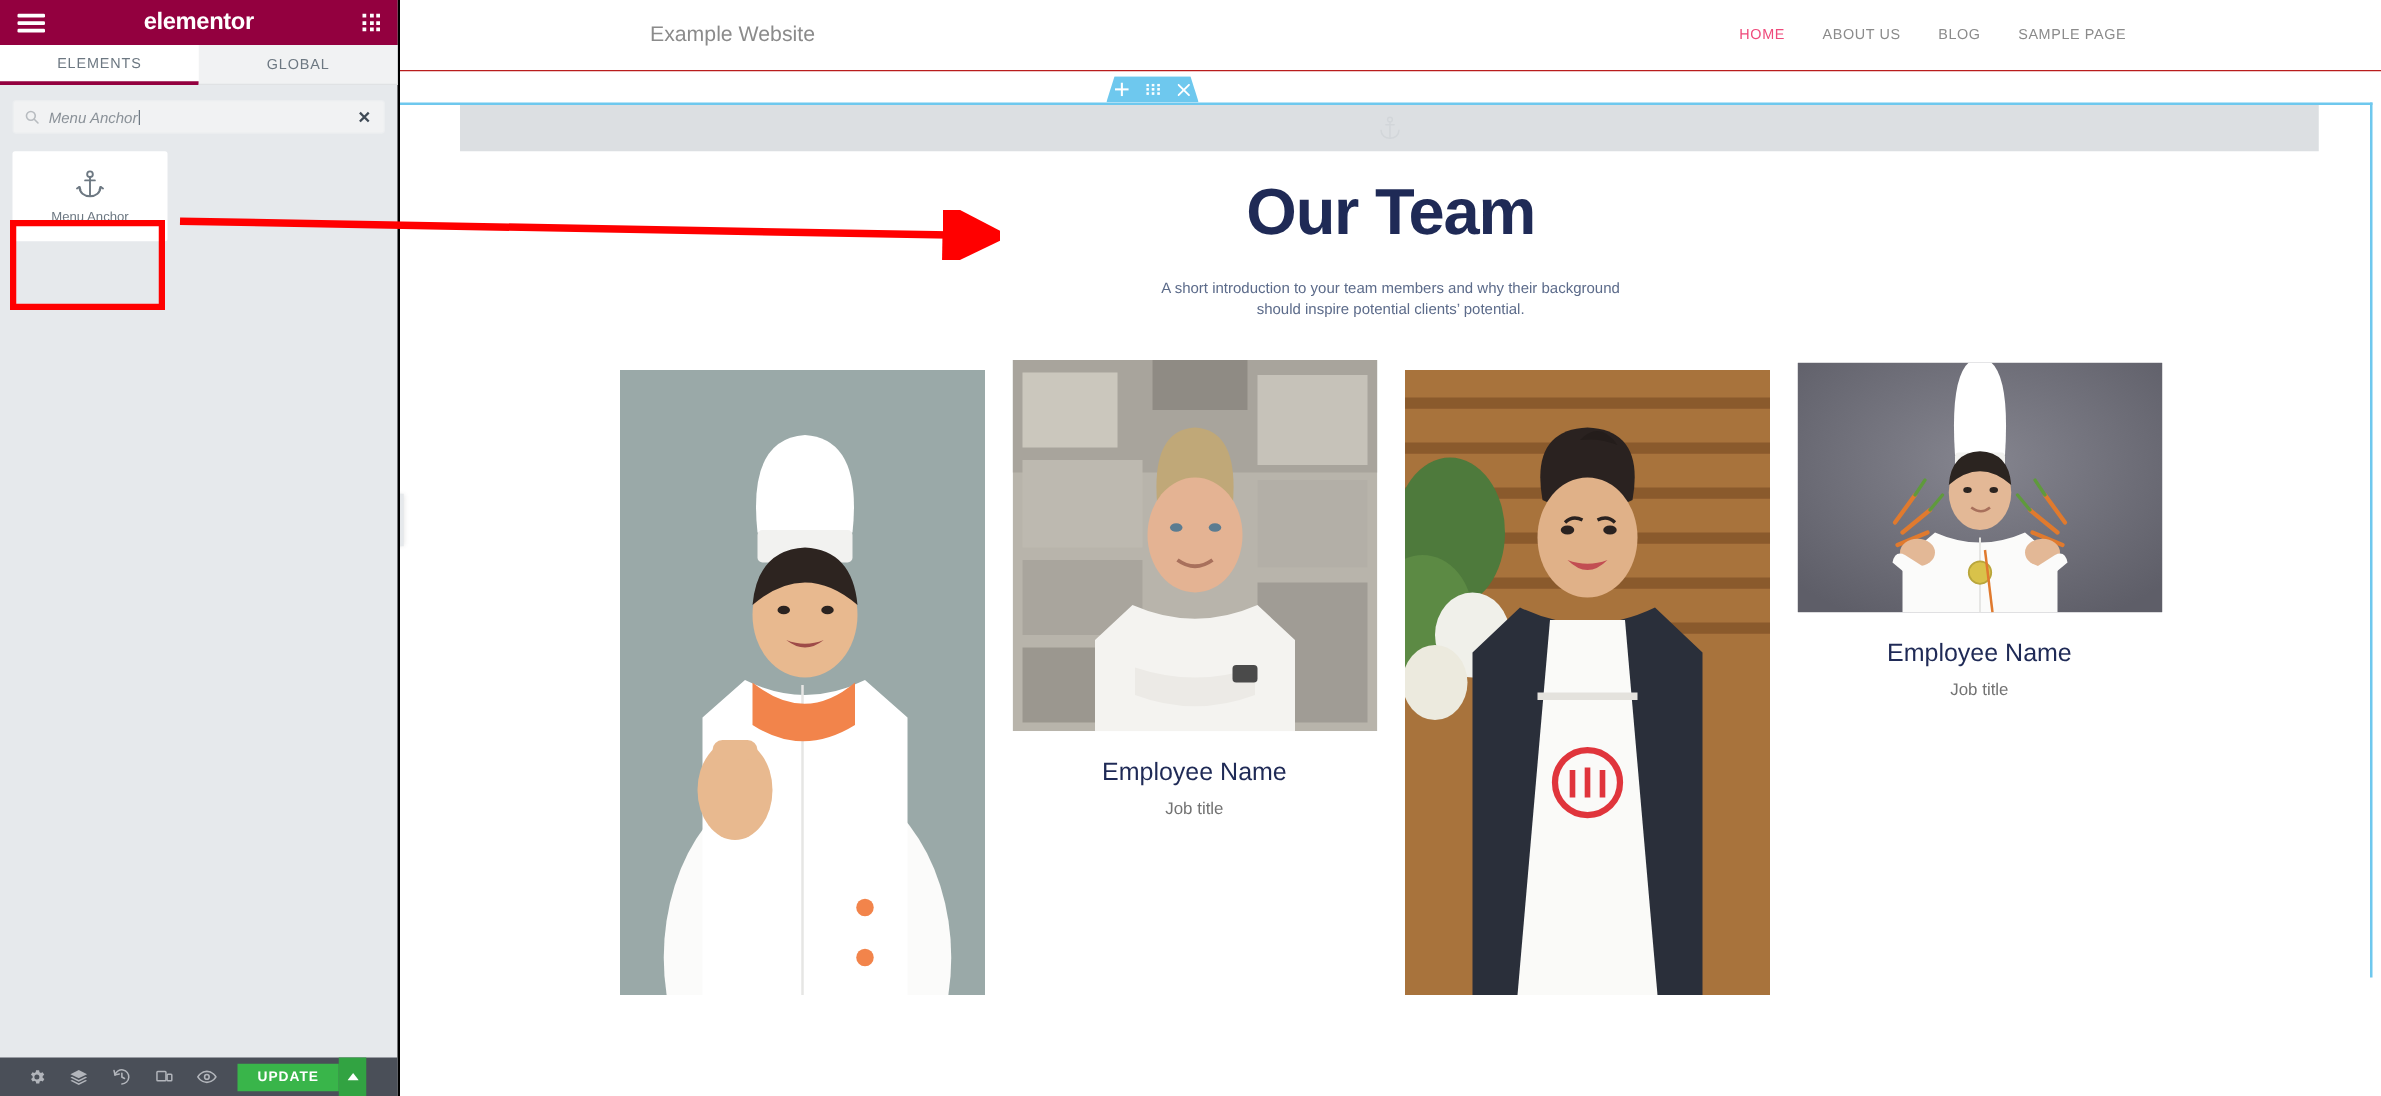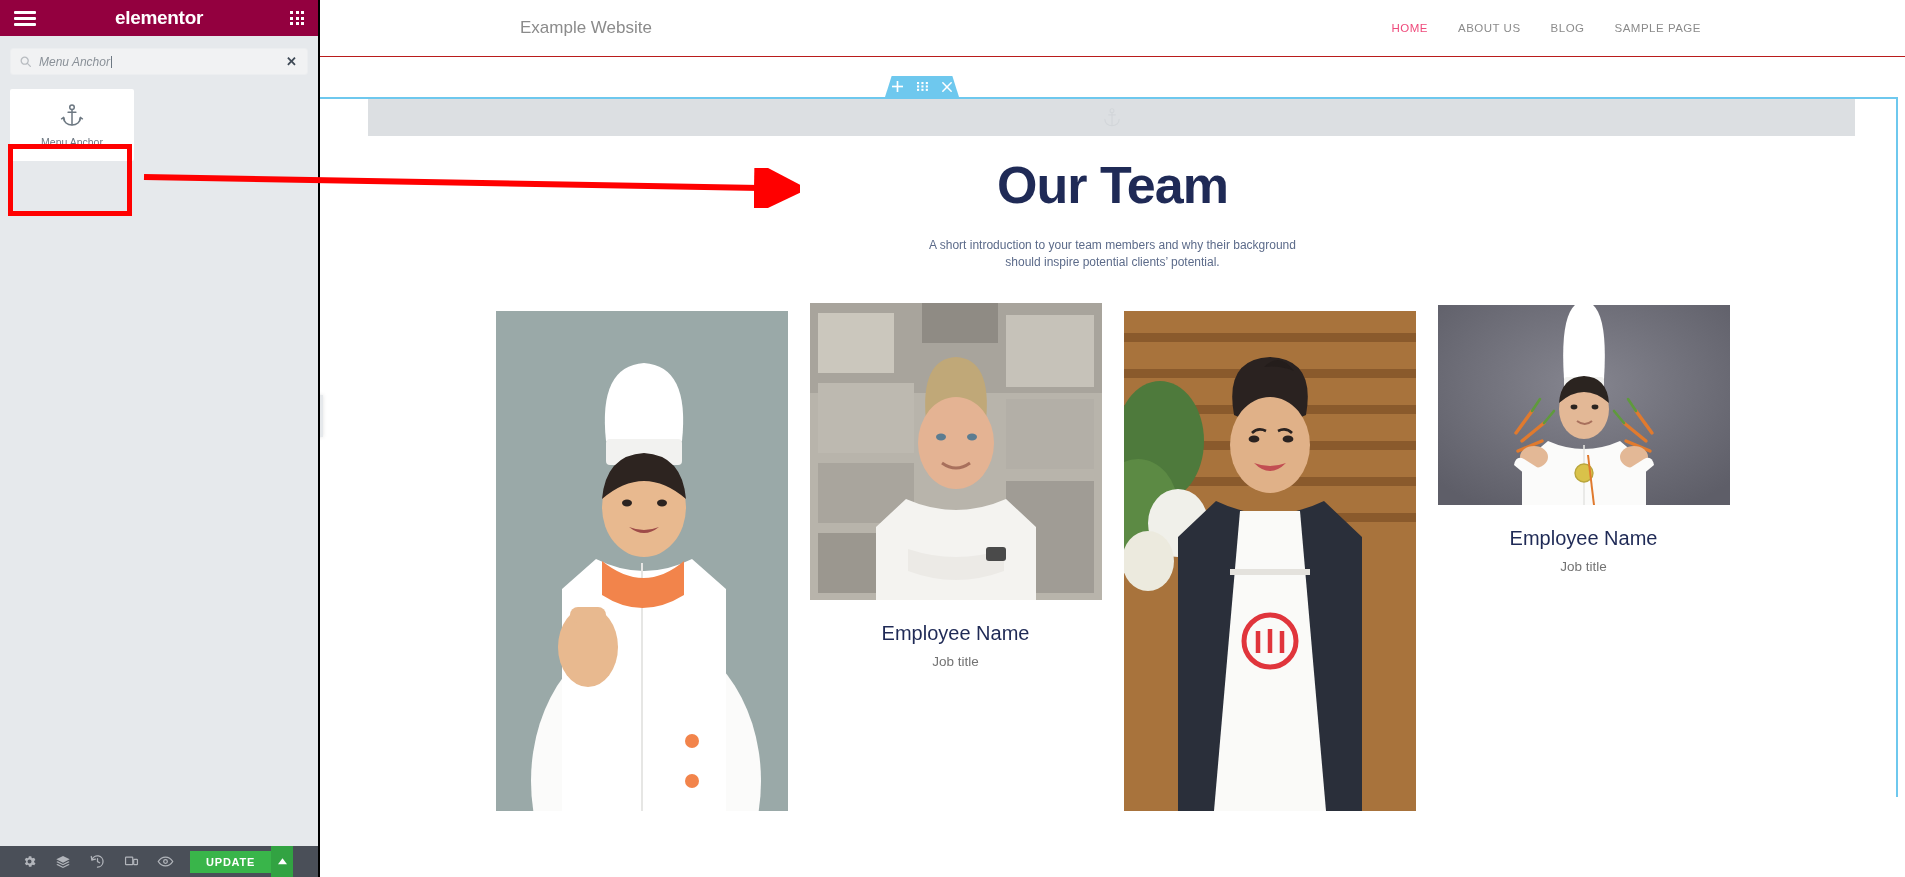--- a/index.html
+++ b/index.html
@@ -109,21 +109,21 @@
     padding: 0 34px 0 200px; border-bottom: 1px solid #b91c1c;
   }
   #site-title { font-size: 17px; color: #8b8b8b; font-weight: 300; }
   #site-nav { margin-left: auto; display: flex; gap: 30px; padding-right: 170px; }
   .navitem {
     font-size: 11.5px; color: #8b8b8b; letter-spacing: 0.5px; cursor: pointer;
   }
   .navitem.active { color: #ef4a7b; }
 
   
-  #section-wrap { position: relative; margin-top: 40px; }
+  #section-wrap { position: relative; margin-top: 25px; }
   #section-outline {
     position: absolute; left: -8px; top: 0px;
     width: 1586px; height: 700px;
     border: 2px solid #6ec8ee; border-bottom: none;
     pointer-events: none; z-index: 10;
   }
   #section-tools {
     position: absolute; left: 565px; top: -21px;
     width: 74px; height: 21px; background: #6ec8ee;
     display: flex; align-items: center; justify-content: space-around;
@@ -193,20 +193,24 @@
           <i></i>
           <i></i>
           <i></i>
           <i></i>
           <i></i>
           <i></i>
           <i></i>
       </div>
     </div>
 
+    <div id="panel-tabs">
+      <div class="ptab active">ELEMENTS</div>
+      <div class="ptab">GLOBAL</div>
+    </div>
 
     <div id="panel-body">
 
       <div id="searchwrap">
         <svg class="sicon" viewBox="0 0 24 24" fill="none" stroke="#8a9198" stroke-width="2.4">
           <circle cx="10.5" cy="10.5" r="6.5"></circle>
           <line x1="15.5" y1="15.5" x2="21" y2="21" stroke-linecap="round"></line>
         </svg>
         <div id="search-value"><span>Menu Anchor</span><span id="search-caret"></span></div>
         <div id="clear-x">✕</div>

